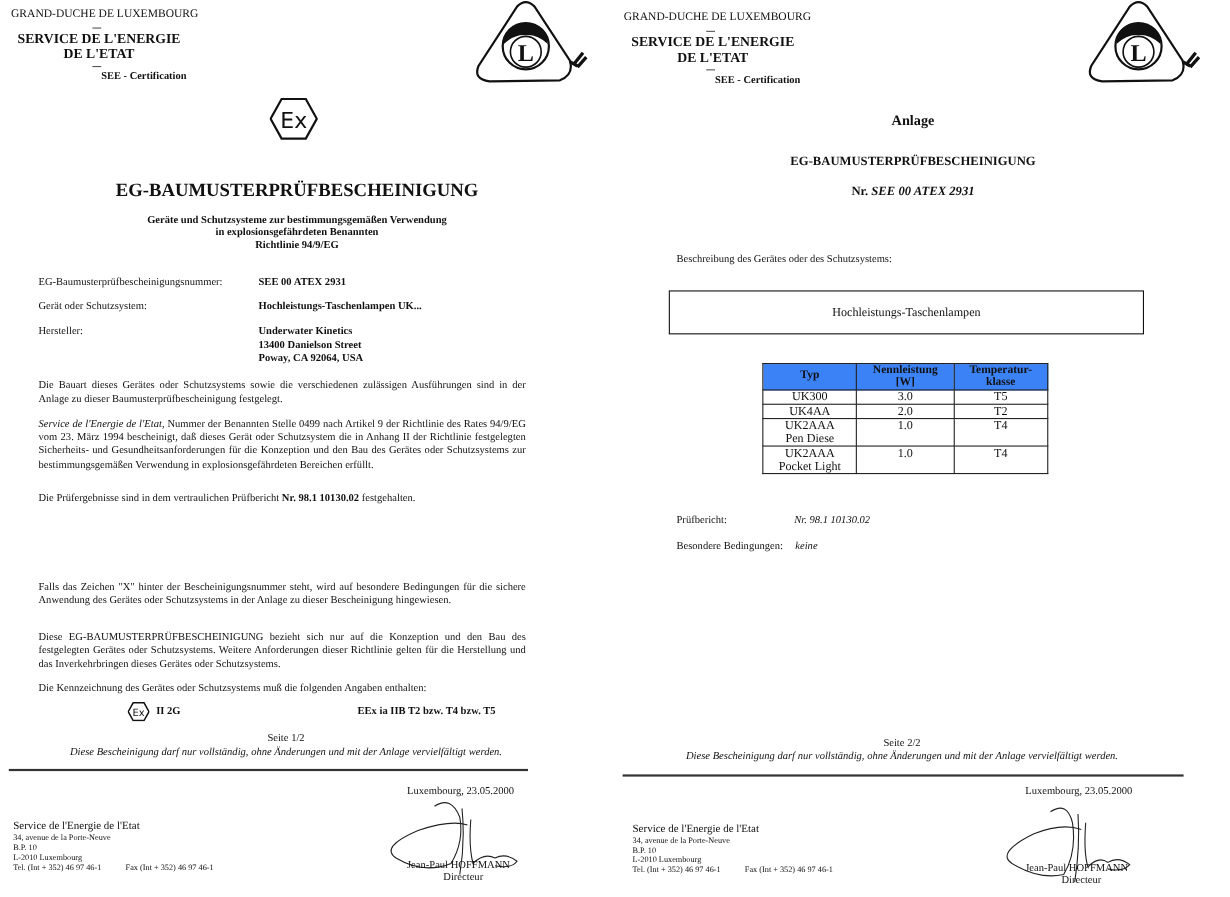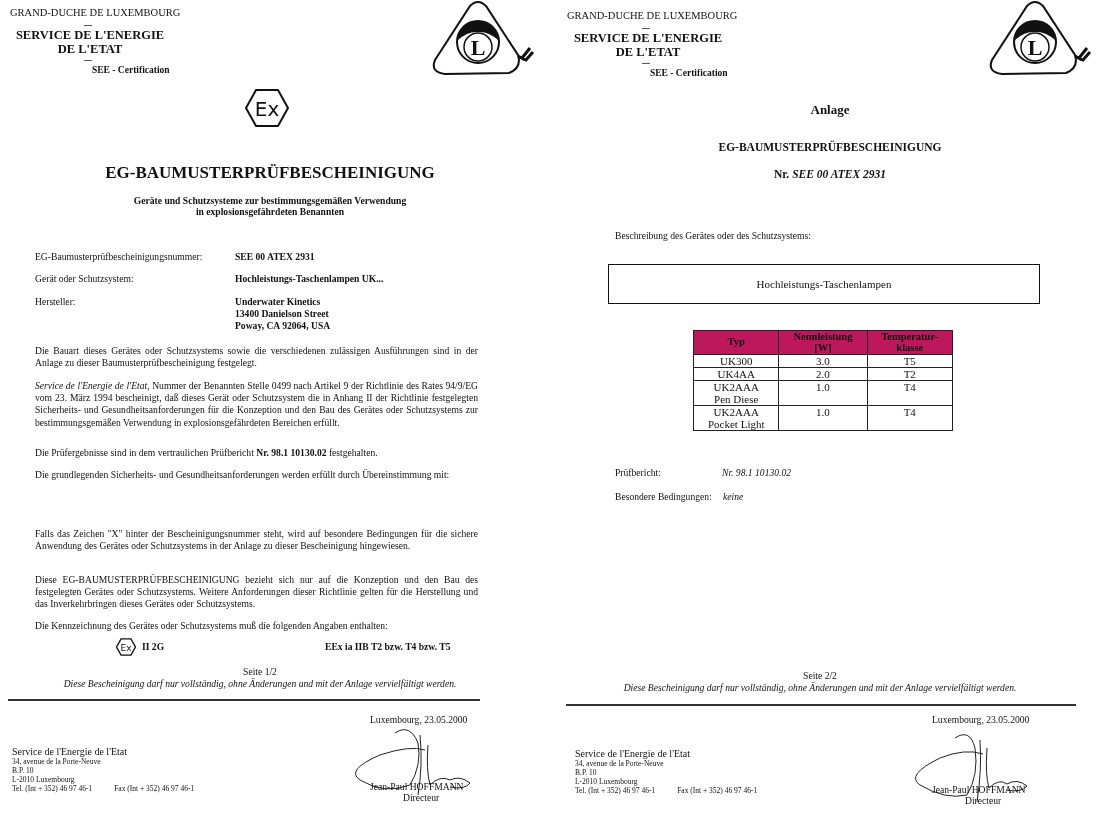--- a/index.html
+++ b/index.html
@@ -17,21 +17,21 @@
   .txt { font-size:9.6px; line-height:12.2px; }
   .just { text-align:justify; text-align-last:left; }
   .b { font-weight:bold; }
   .i { font-style:italic; }
   .ctr { text-align:center; }
   .rule { height:2px; background:#333; }
   .addr-big { font-size:10px; }
   .addr-small { font-size:7.5px; line-height:9px; }
   table.types { border-collapse:collapse; font-size:11px; }
   table.types td, table.types th { border:1px solid #222; padding:0 4px; text-align:center; line-height:12px; }
-  table.types th { background:#be185d; font-weight:bold; font-size:10.5px; line-height:10.5px; padding:1px 4px; }
+  table.types th { background:#3b82f6; font-weight:bold; font-size:10.5px; line-height:10.5px; padding:1px 4px; }
 </style>
 </head>
 <body>
 
 <div class="page" id="p1">
 
   <div class="abs hdr-country" style="left:10px;top:7px;">GRAND-DUCHE DE LUXEMBOURG</div>
   <div class="abs hdr-dash" style="left:84px;top:25px;"></div>
   <div class="abs hdr-service" style="left:10px;top:28px;width:160px;">
     <div>SERVICE DE L'ENERGIE</div>
@@ -52,20 +52,21 @@
   <svg class="abs" style="left:245px;top:88px;" width="44" height="40" viewBox="0 0 44 40">
     <polygon points="11,2 33,2 43,20 33,38 11,38 1,20" fill="none" stroke="#111" stroke-width="2"></polygon>
     <text x="22" y="28" text-anchor="middle" font-family="DejaVu Sans, sans-serif" font-size="20" fill="#111">Ex</text>
   </svg>
 
   <div class="abs title" style="left:0;width:540px;top:163px;">EG-BAUMUSTERPRÜFBESCHEINIGUNG</div>
 
   <div class="abs sub" style="left:0;width:540px;top:195px;">
     <div>Geräte und Schutzsysteme zur bestimmungsgemäßen Verwendung</div>
     <div>in explosionsgefährdeten Benannten</div>
+    <div>Richtlinie 94/9/EG</div>
   </div>
 
   <div class="abs txt" style="left:35px;top:251px;">EG-Baumusterprüfbescheinigungsnummer:</div>
   <div class="abs txt b" style="left:235px;top:251px;">SEE 00 ATEX 2931</div>
 
   <div class="abs txt" style="left:35px;top:273px;">Gerät oder Schutzsystem:</div>
   <div class="abs txt b" style="left:235px;top:273px;">Hochleistungs-Taschenlampen UK...</div>
 
   <div class="abs txt" style="left:35px;top:296px;">Hersteller:</div>
   <div class="abs txt b" style="left:235px;top:296px;">
@@ -73,21 +74,20 @@
     <div>13400 Danielson Street</div>
     <div>Poway, CA 92064, USA</div>
   </div>
 
   <div class="abs txt just" style="left:35px;top:345px;width:443px;">Die Bauart dieses Gerätes oder Schutzsystems sowie die verschiedenen zulässigen Ausführungen sind in der Anlage zu dieser Baumusterprüfbescheinigung festgelegt.</div>
 
   <div class="abs txt just" style="left:35px;top:380px;width:443px;"><span class="i">Service de l'Energie de l'Etat</span><span>, Nummer der Benannten Stelle 0499 nach Artikel 9 der Richtlinie des Rates 94/9/EG vom 23. März 1994 bescheinigt, daß dieses Gerät oder Schutzsystem die in Anhang II der Richtlinie festgelegten Sicherheits- und Gesundheitsanforderungen für die Konzeption und den Bau des Gerätes oder Schutzsystems zur bestimmungsgemäßen Verwendung in explosionsgefährdeten Bereichen erfüllt.</span></div>
 
   <div class="abs txt" style="left:35px;top:447px;width:443px;"><span>Die Prüfergebnisse sind in dem vertraulichen Prüfbericht </span><span class="b">Nr. 98.1 10130.02</span><span> festgehalten.</span></div>
 
-  <div class="abs txt" style="left:35px;top:469px;width:443px;">Die grundlegenden Sicherheits- und Gesundheitsanforderungen werden erfüllt durch Übereinstimmung mit:</div>
 
 
   <div class="abs txt just" style="left:35px;top:528px;width:443px;">Falls das Zeichen "X" hinter der Bescheinigungsnummer steht, wird auf besondere Bedingungen für die sichere Anwendung des Gerätes oder Schutzsystems in der Anlage zu dieser Bescheinigung hingewiesen.</div>
 
   <div class="abs txt" style="left:35px;top:620px;width:443px;">Die Kennzeichnung des Gerätes oder Schutzsystems muß die folgenden Angaben enthalten:</div>
 
   <div class="abs txt just" style="left:35px;top:574px;width:443px;">Diese EG-BAUMUSTERPRÜFBESCHEINIGUNG bezieht sich nur auf die Konzeption und den Bau des festgelegten Gerätes oder Schutzsystems. Weitere Anforderungen dieser Richtlinie gelten für die Herstellung und das Inverkehrbringen dieses Gerätes oder Schutzsystems.</div>
 
   <svg class="abs" style="left:116px;top:638px;" width="20" height="18" viewBox="0 0 44 40">
     <polygon points="11,2 33,2 43,20 33,38 11,38 1,20" fill="none" stroke="#111" stroke-width="3"></polygon>

